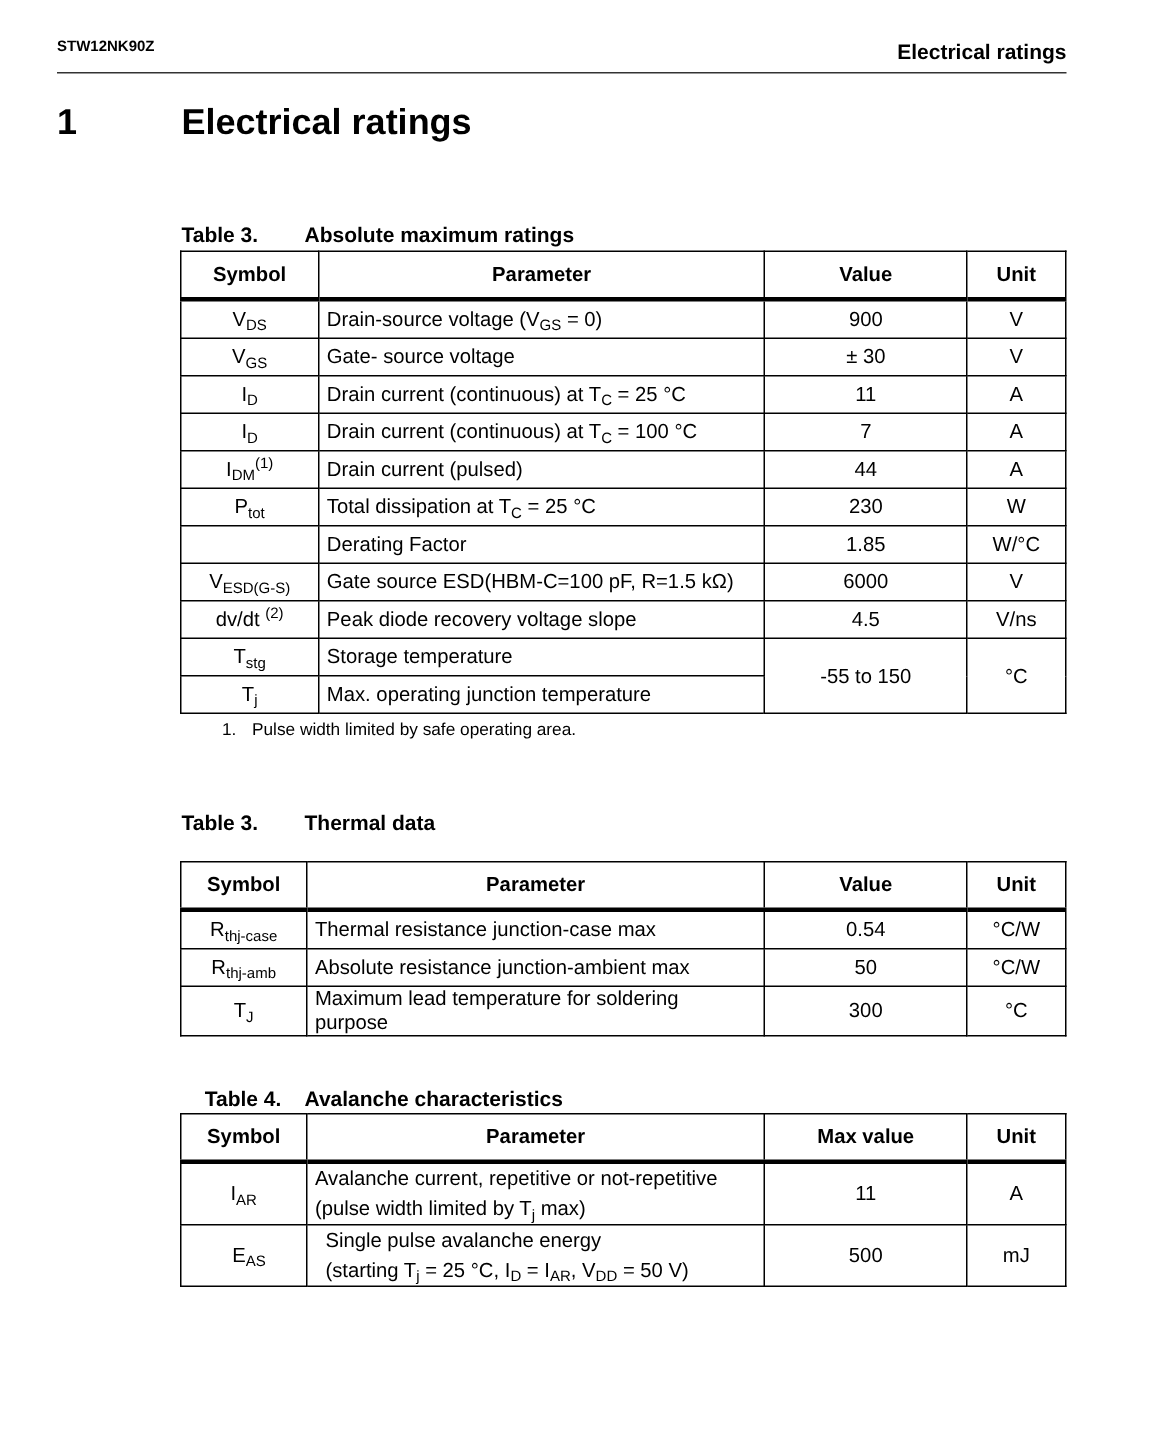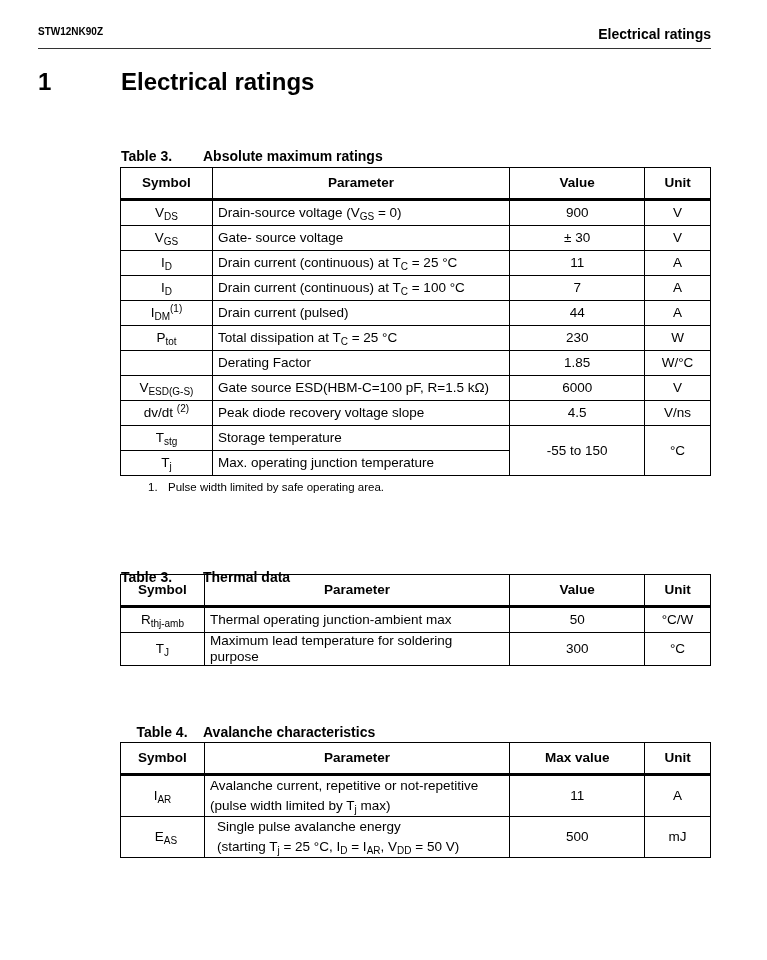--- a/index.html
+++ b/index.html
@@ -126,42 +126,48 @@
         <td class="c">T<sub>j</sub></td>
         <td class="l">Max. operating junction temperature</td>
       </tr>
     </tbody>
 </table>
 
 <div class="notes">
   <div><span class="n">1.</span><span>Pulse width limited by safe operating area.</span></div>
 </div>
 
-<div class="tcap" style="top:569px;">
+<div class="tcap" style="top:540px;">
   <span class="tnum">Table 3.</span><span>Thermal data</span>
 </div>
 <table class="dt" id="t3" style="top:574px;">
   <colgroup>
       <col style="width:84px">
       <col style="width:306px">
       <col style="width:135px">
       <col style="width:66px">
     </colgroup>
   <thead>
       <tr>
     <th>Symbol</th>
     <th>Parameter</th>
     <th>Value</th>
     <th>Unit</th>
   </tr>
     </thead>
   <tbody>
       <tr>
+        <td class="c">R<sub>thj-case</sub></td>
+        <td class="l">Thermal resistance junction-case max</td>
+        <td class="c">0.54</td>
+        <td class="c">°C/W</td>
+      </tr>
+      <tr>
         <td class="c">R<sub>thj-amb</sub></td>
-        <td class="l">Thermal operating junction-ambient max</td>
+        <td class="l">Absolute resistance junction-ambient max</td>
         <td class="c">50</td>
         <td class="c">°C/W</td>
       </tr>
       <tr>
         <td class="c">T<sub>J</sub></td>
         <td class="l">Maximum lead temperature for soldering purpose</td>
         <td class="c">300</td>
         <td class="c">°C</td>
       </tr>
     </tbody>

